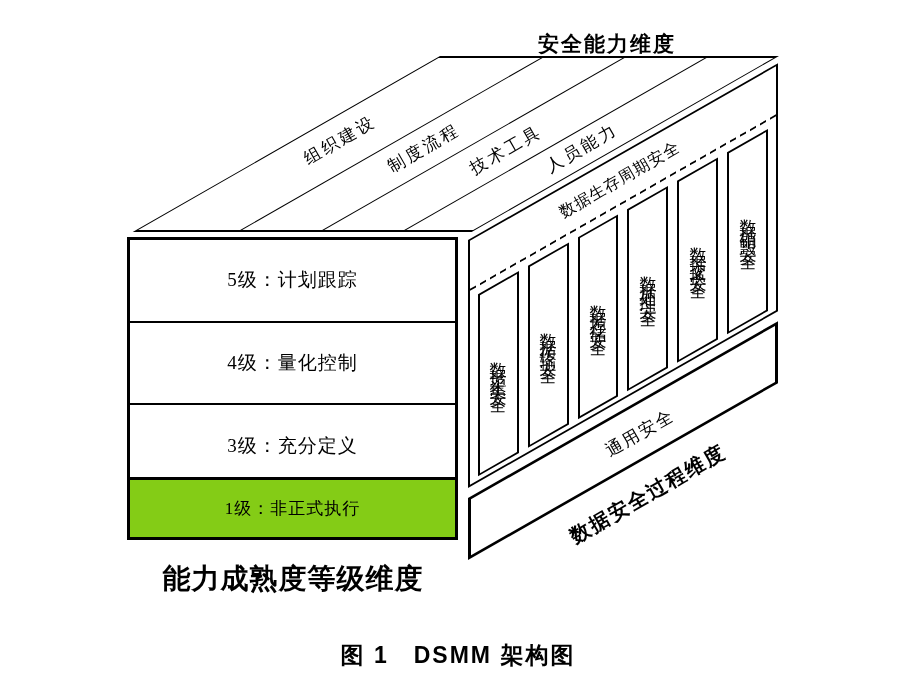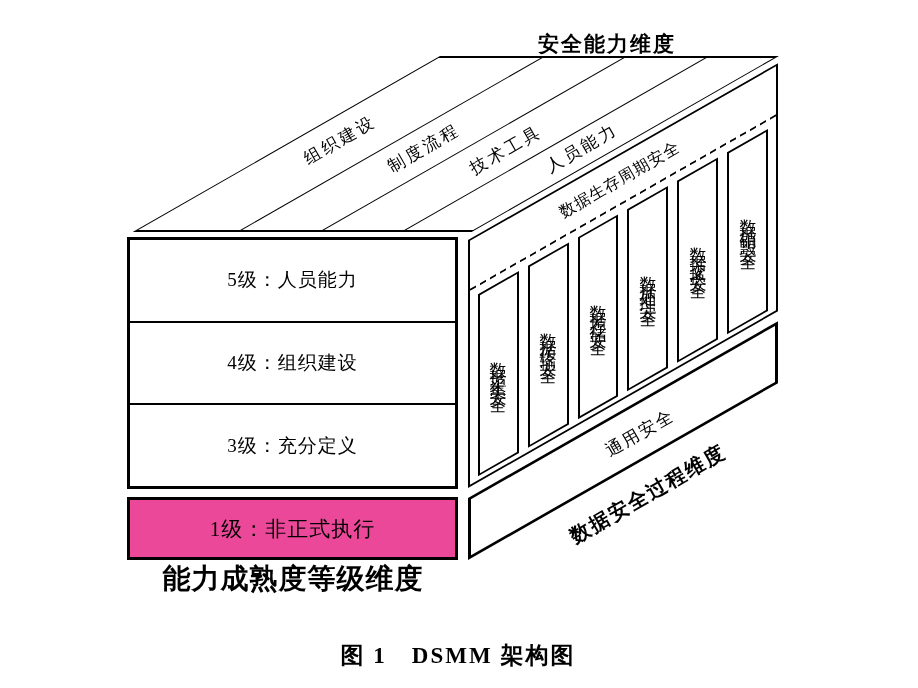--- a/index.html
+++ b/index.html
@@ -19,24 +19,24 @@
     position:absolute;left:127px;top:237px;width:331px;height:252px;
     border:3px solid #000;background:#fff;box-sizing:border-box;
     display:flex;flex-direction:column;
   }
   .level-row{
     flex:1;display:flex;align-items:center;justify-content:center;
     font-size:19px;letter-spacing:1px;border-bottom:2px solid #000;
   }
   .level-row:last-child{border-bottom:none;}
   .front-base{
-    position:absolute;left:127px;top:497px;width:331px;height:63px;
-    border:3px solid #000;background:#ec4899;box-sizing:border-box;
+    position:absolute;left:127px;top:477px;width:331px;height:63px;
+    border:3px solid #000;background:#84cc16;box-sizing:border-box;
     display:flex;align-items:center;justify-content:center;
-    font-size:21px;letter-spacing:1px;
+    font-size:17px;letter-spacing:1px;
   }
   
   .side-face{
     position:absolute;left:468px;top:240px;width:310px;height:248px;
     border:2px solid #000;background:#fff;box-sizing:border-box;
     transform:skewY(-29.7deg);transform-origin:0 0;
   }
   .lifecycle-band{
     position:absolute;left:0;top:0;width:100%;height:50px;
     border-bottom:2px dashed #000;box-sizing:border-box;
@@ -71,21 +71,21 @@
   
   .h-title{
     position:absolute;white-space:nowrap;z-index:5;
     transform:translate(-50%,-50%);
     font-family:"Liberation Sans","DejaVu Sans",sans-serif;
     font-weight:bold;
   }
   .title-top{font-size:21px;letter-spacing:2px;}
   .axis-maturity{font-size:28px;letter-spacing:1px;}
   .caption{
-    font-family:Liberation Serif, serif;
+    font-family:Liberation Sans, sans-serif;
     font-size:23px;letter-spacing:2px;
   }
 </style>
 </head>
 <body>
 
 <div class="canvas">
 
   <div class="h-title title-top" style="left:607px;top:44px;">安全能力维度</div>
 
@@ -93,22 +93,22 @@
     <div class="tf-sep" style="left:102px;"></div>
     <div class="tf-sep" style="left:184px;"></div>
     <div class="tf-sep" style="left:266px;"></div>
   </div>
   <div class="diag-label" style="left:340px;top:140px;">组织建设</div>
   <div class="diag-label" style="left:424px;top:148px;">制度流程</div>
   <div class="diag-label" style="left:506px;top:150px;">技术工具</div>
   <div class="diag-label" style="left:582px;top:148px;">人员能力</div>
 
   <div class="front-main">
-    <div class="level-row">5级：人员能力</div>
-    <div class="level-row">4级：组织建设</div>
+    <div class="level-row">5级：计划跟踪</div>
+    <div class="level-row">4级：量化控制</div>
     <div class="level-row">3级：充分定义</div>
   </div>
 
   <div class="front-base">1级：非正式执行</div>
 
   <div class="h-title axis-maturity" style="left:293px;top:579px;">能力成熟度等级维度</div>
 
   <div class="side-face">
     <div class="lifecycle-band"></div>
     <div class="columns">

